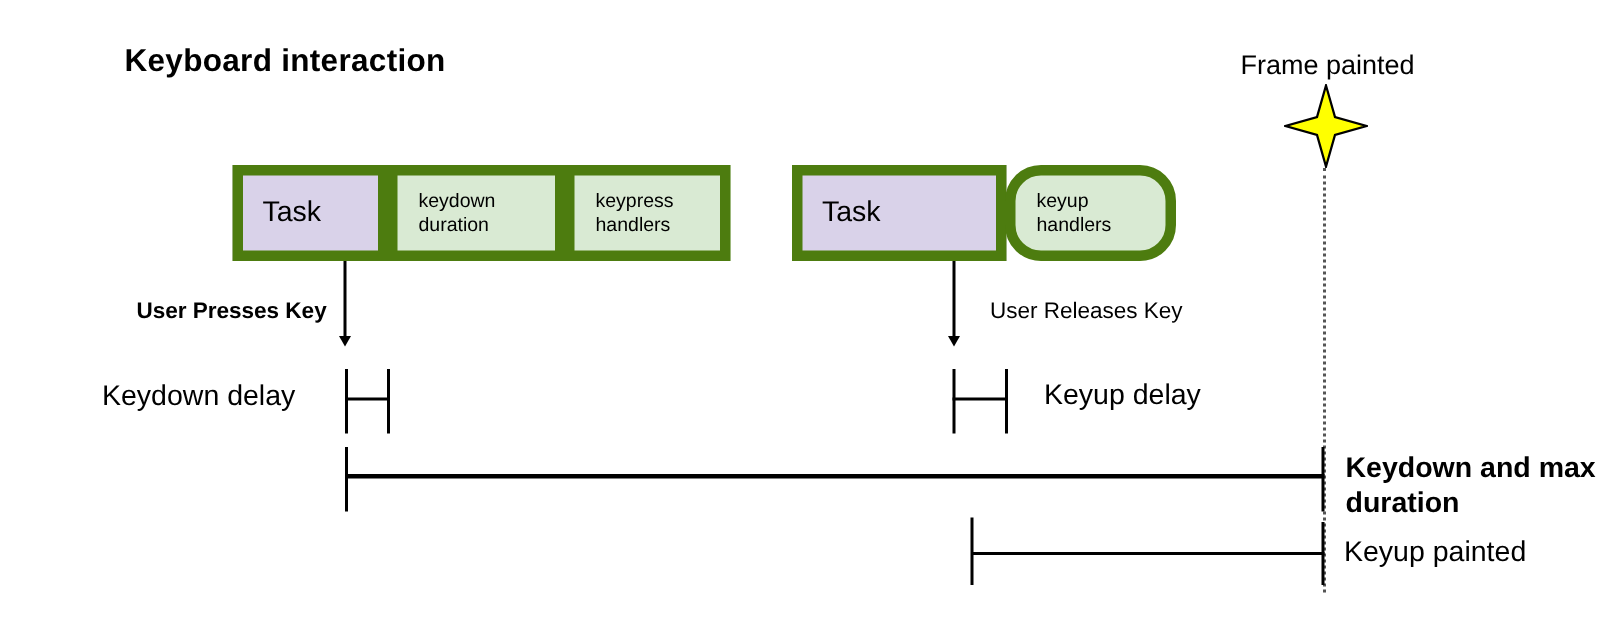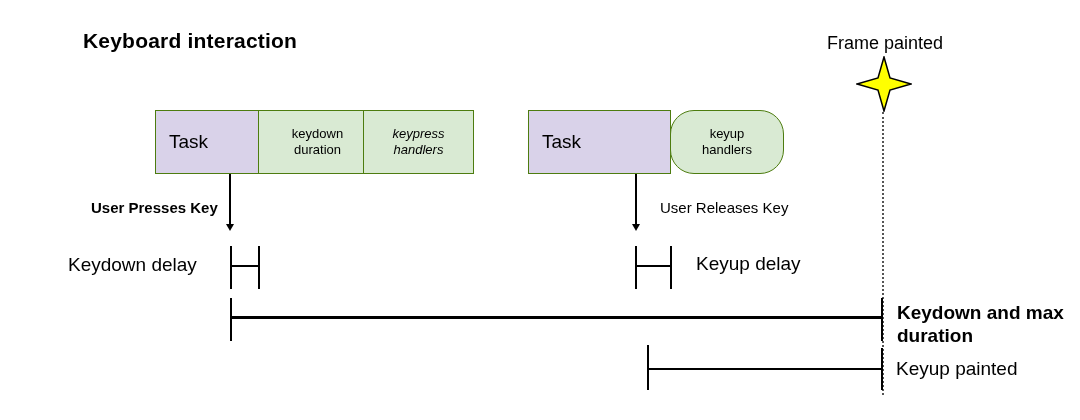--- a/index.html
+++ b/index.html
@@ -25,30 +25,29 @@
   .star { left: 808px; top: 56px; width: 56px; height: 56px; }
 
   .dotted-line {
     left: 834px; top: 112px;
     height: 283px; width: 0;
     border-left: 2px dotted #555;
   }
 
   .box {
     top: 110px; height: 64px;
-    border: 1px solid #4d7c0f;
+    border: 7px solid #4d7c0f;
     display: flex; align-items: center; justify-content: center;
-    text-align: center;
   }
   .task-box { background: #d9d2e9; justify-content: flex-start; padding-left: 13px; font-size: 19px; }
   .handler-box { background: #d9ead3; font-size: 13px; line-height: 16px; padding: 0 14px; }
 
   .t1-task    { left: 107px; width: 104px; }
   .t1-keydown { left: 210px; width: 119px; }
-  .t1-keypress{ left: 315px; width: 111px; font-style: italic; }
+  .t1-keypress{ left: 328px; width: 111px; }
   .t2-task    { left: 480px; width: 143px; }
   .t2-keyup   { left: 622px; width: 114px; border-radius: 24px; }
 
   .vline { width: 2px; background: #000; }
   .arrow-line-1 { left: 181px; top: 174px; height: 50px; }
   .arrow-line-2 { left: 587px; top: 174px; height: 50px; }
   .arrowhead {
     width: 0; height: 0;
     border-left: 4px solid transparent;
     border-right: 4px solid transparent;

